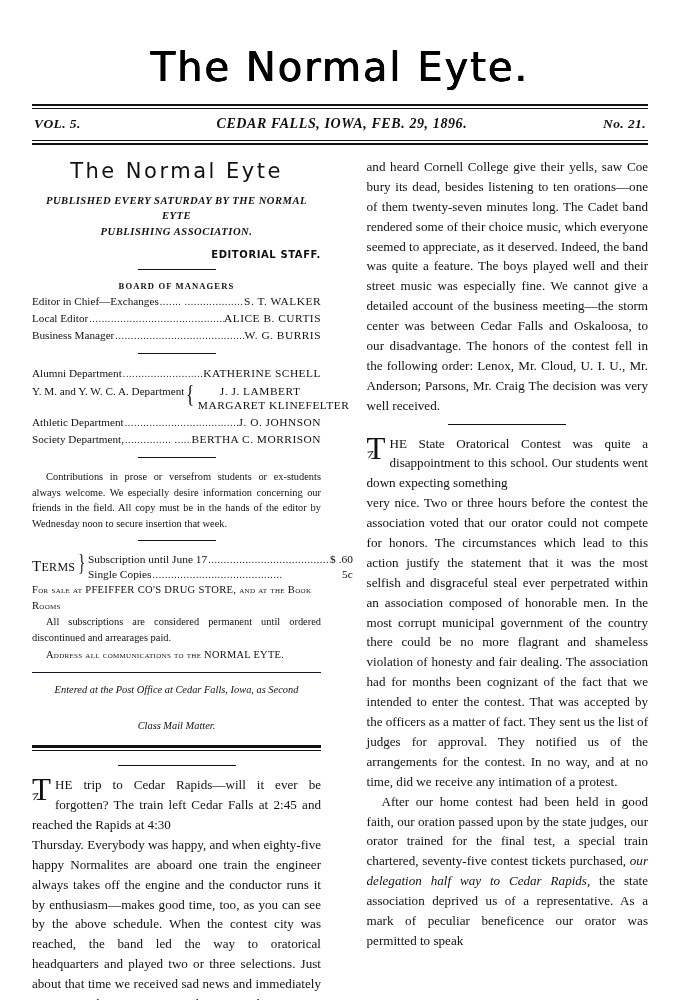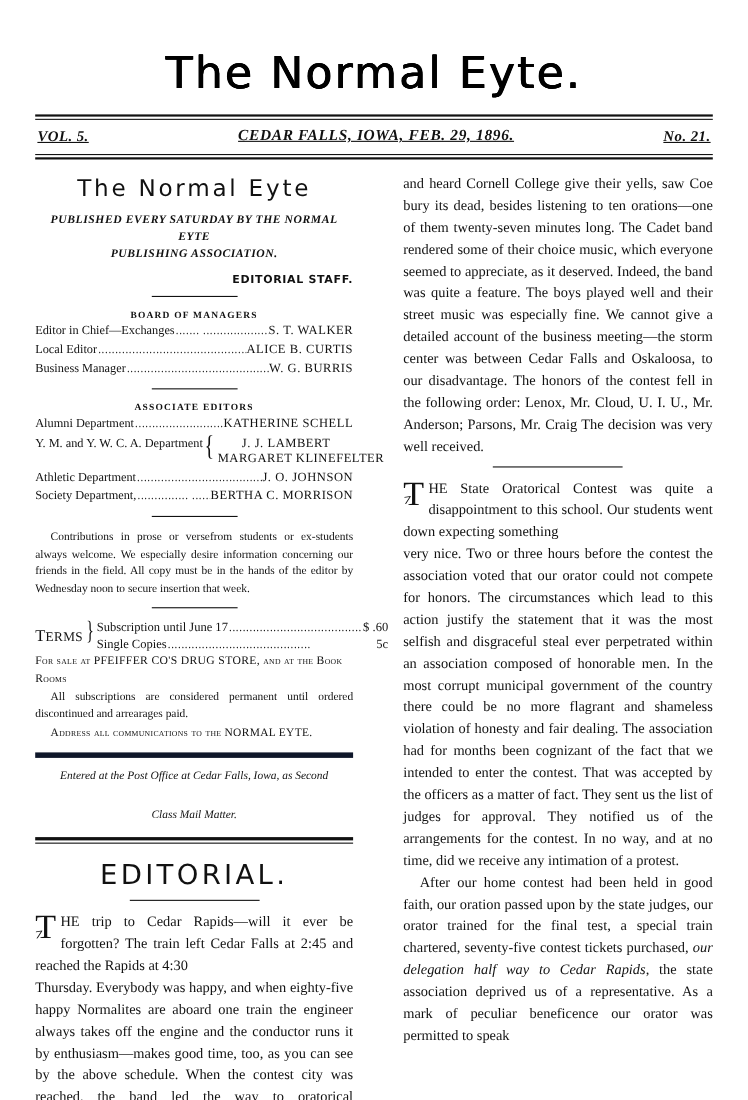--- a/index.html
+++ b/index.html
@@ -55,21 +55,20 @@
 
   .volume-bar {
     display: flex;
     align-items: flex-start;
     justify-content: space-between;
     font-style: italic;
     font-weight: bold;
     font-size: 13.5px;
     letter-spacing: 0.4px;
     padding: 7px 2px 8px 2px;
-    text-decoration: underline;
   }
   .volume-bar .vb-center {
     font-size: 14px;
     letter-spacing: 0.6px;
   }
 
   
   .columns {
     display: flex;
     margin-top: 12px;
@@ -219,21 +218,21 @@
   .terms-line .tl-price { flex: 0 0 auto; }
 
   .smallcaps-line {
     font-size: 10.6px;
     line-height: 1.5;
     margin-top: 1px;
   }
   .sc { font-variant: small-caps; letter-spacing: 0.3px; }
 
   .entered-box {
-    border-top: 5px solid #0f172a;
+    border-top: 1px solid #0f172a;
     margin-top: 9px;
     padding-top: 9px;
     text-align: center;
     font-style: italic;
     font-size: 10.4px;
     line-height: 1.5;
   }
   .entered-box .eb2 { display: block; margin-top: 20px; }
 
   .heavy-rule {
@@ -343,21 +342,20 @@
         <span class="staff-name">ALICE B. CURTIS</span>
       </div>
       <div class="staff-row">
         <span class="staff-role">Business Manager</span>
         <span class="staff-dots">.................................................</span>
         <span class="staff-name">W. G. BURRIS</span>
       </div>
 
       <div class="short-rule"></div>
 
-      <div class="micro-head">ASSOCIATE EDITORS</div>
 
       <div class="staff-row">
         <span class="staff-role">Alumni Department</span>
         <span class="staff-dots">..............................</span>
         <span class="staff-name">KATHERINE SCHELL</span>
       </div>
 
       <div class="brace-row">
         <span class="br-role">Y. M. and Y. W. C. A. Department</span>
         <span class="brace-glyph">{</span>
@@ -407,21 +405,20 @@
 
       <p class="note-para sc">Address all communications to the NORMAL EYTE.</p>
 
       <div class="entered-box">
         <span>Entered at  the Post Office at Cedar Falls, Iowa, as Second</span>
         <span class="eb2">Class Mail Matter.</span>
       </div>
 
       <div class="heavy-rule"></div>
 
-      <div class="editorial-head">EDITORIAL.</div>
 
       <div class="mid-rule"></div>
 
       <div class="dropcap-para">
         <span class="dropcap">
           <span>T</span>
           <span class="flourish">⁊</span>
         </span>
         <span>HE trip to  Cedar Rapids—will it ever be forgotten?  The train left Cedar Falls at 2:45  and  reached  the  Rapids  at  4:30</span>
       </div>

